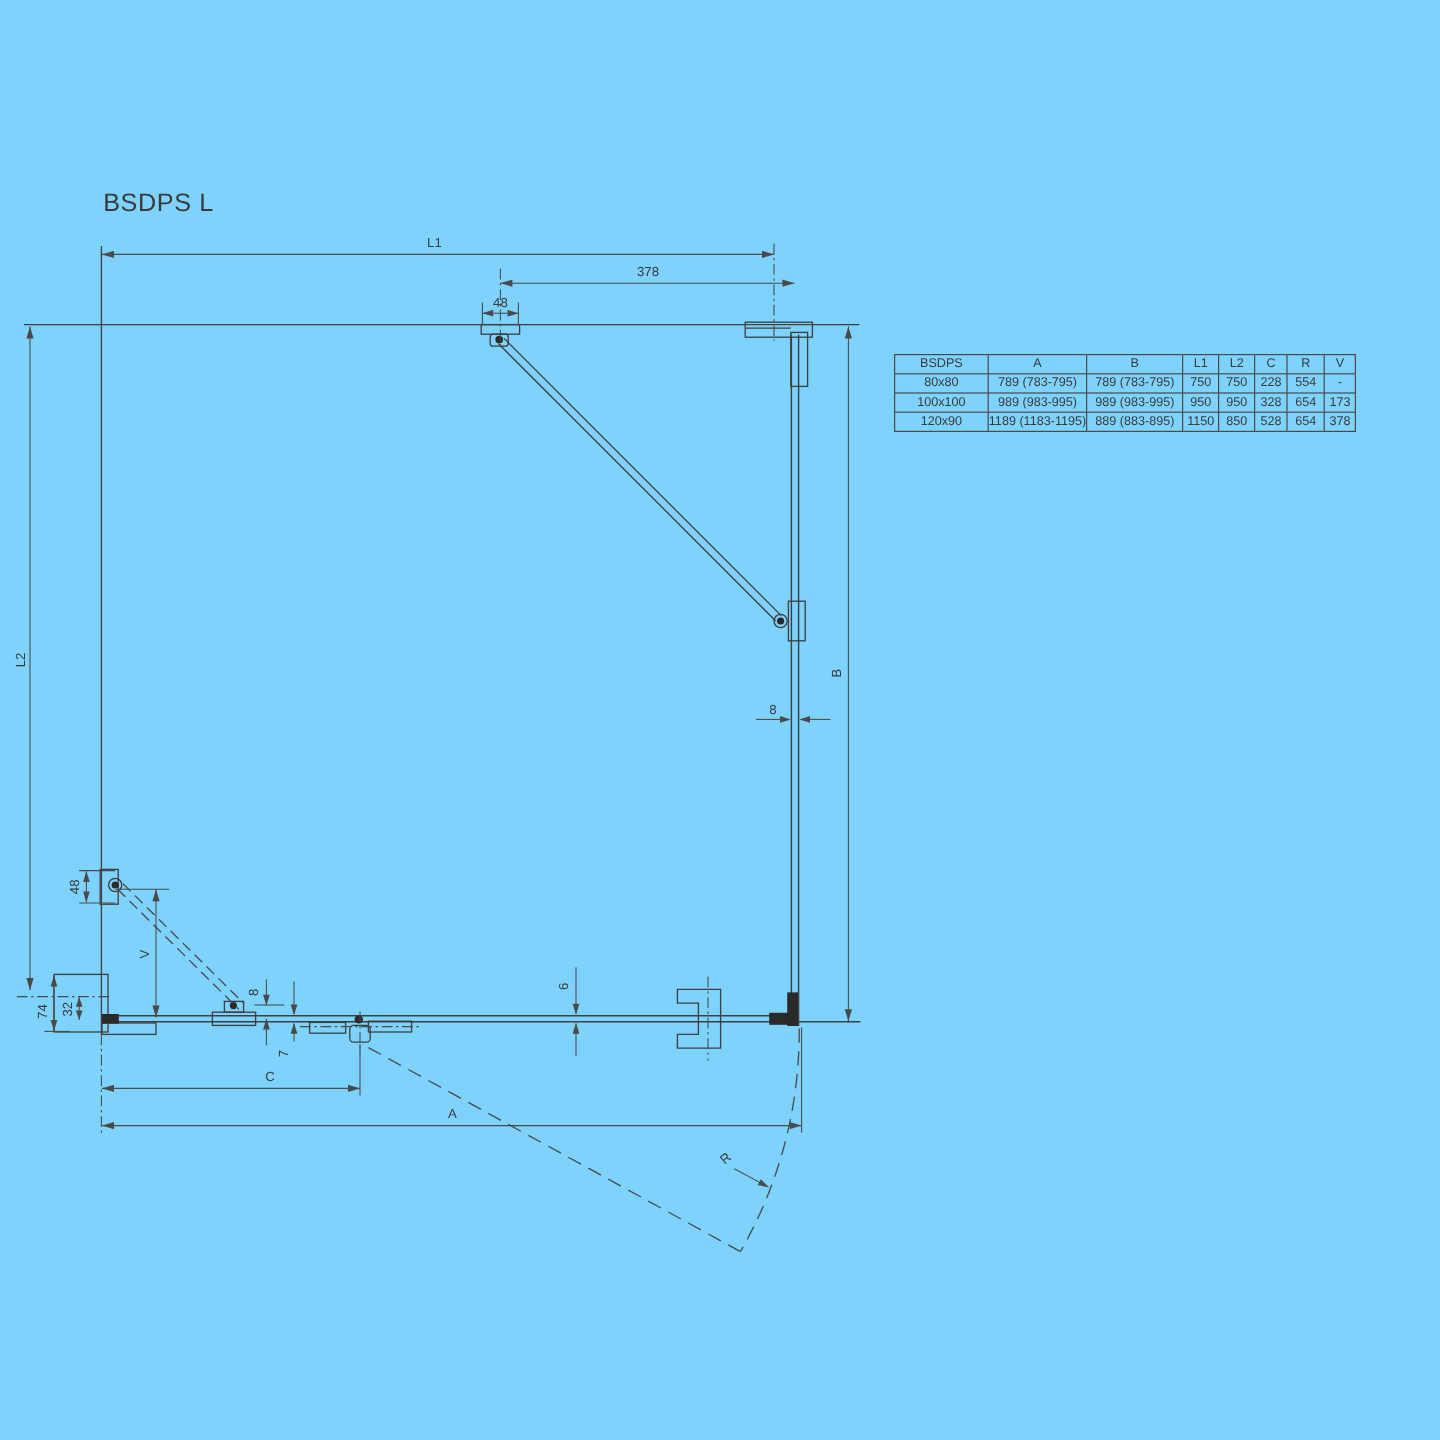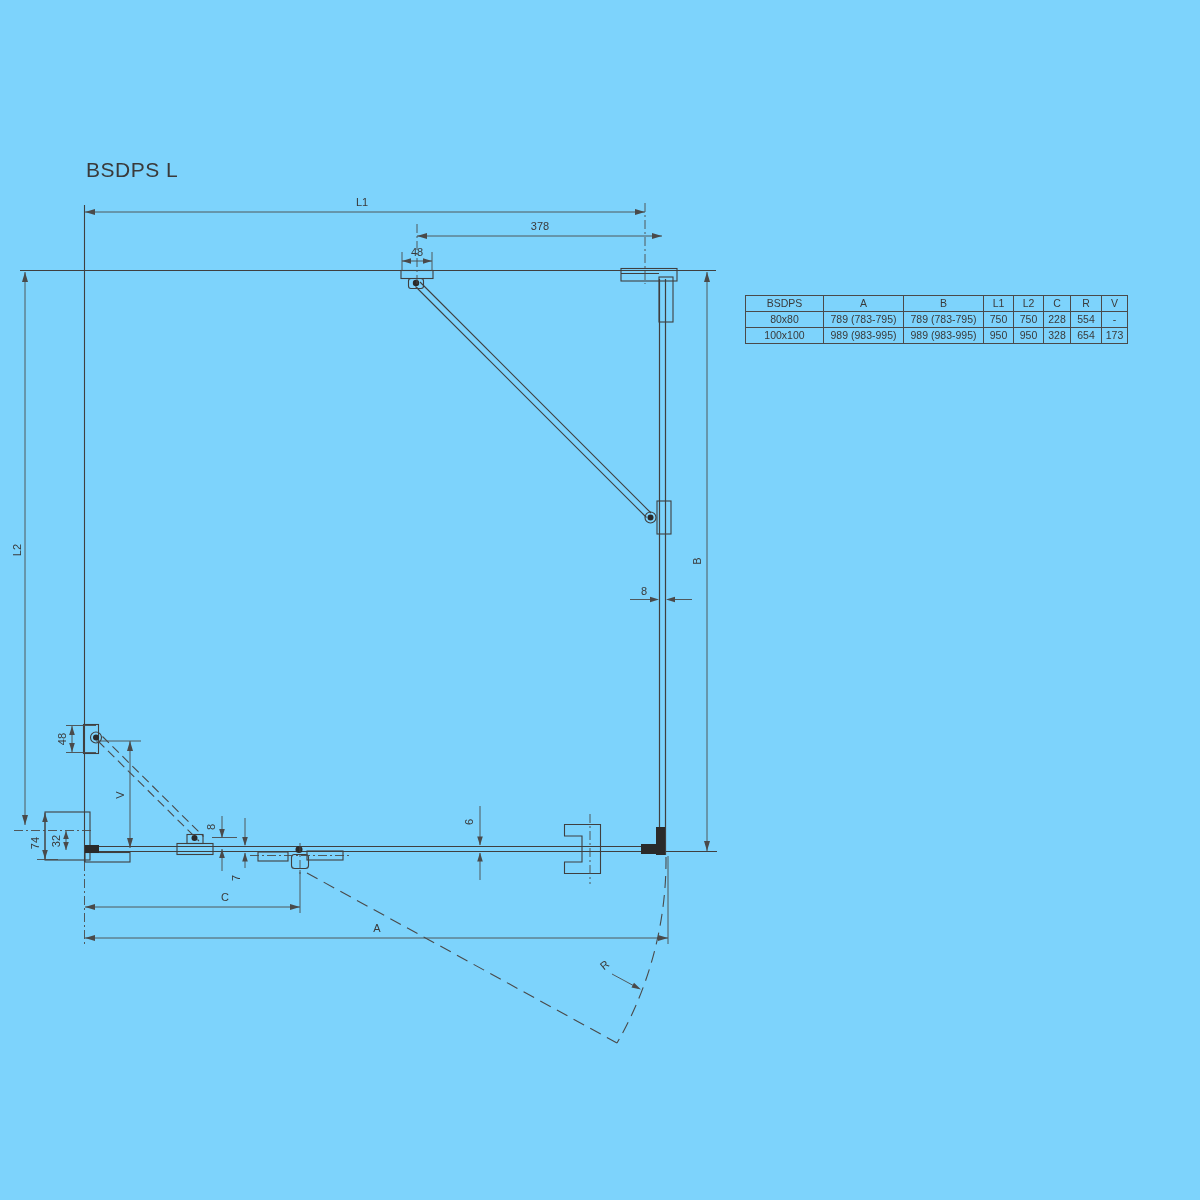--- a/index.html
+++ b/index.html
@@ -258,16 +258,26 @@
       <tr>
         <td>100x100</td>
         <td>989 (983-995)</td>
         <td>989 (983-995)</td>
         <td>950</td>
         <td>950</td>
         <td>328</td>
         <td>654</td>
         <td>173</td>
       </tr>
+      <tr>
+        <td>120x90</td>
+        <td>1189 (1183-1195)</td>
+        <td>889 (883-895)</td>
+        <td>1150</td>
+        <td>850</td>
+        <td>528</td>
+        <td>654</td>
+        <td>378</td>
+      </tr>
     </tbody>
   </table>
 
 </div>
 
 </body></html>

